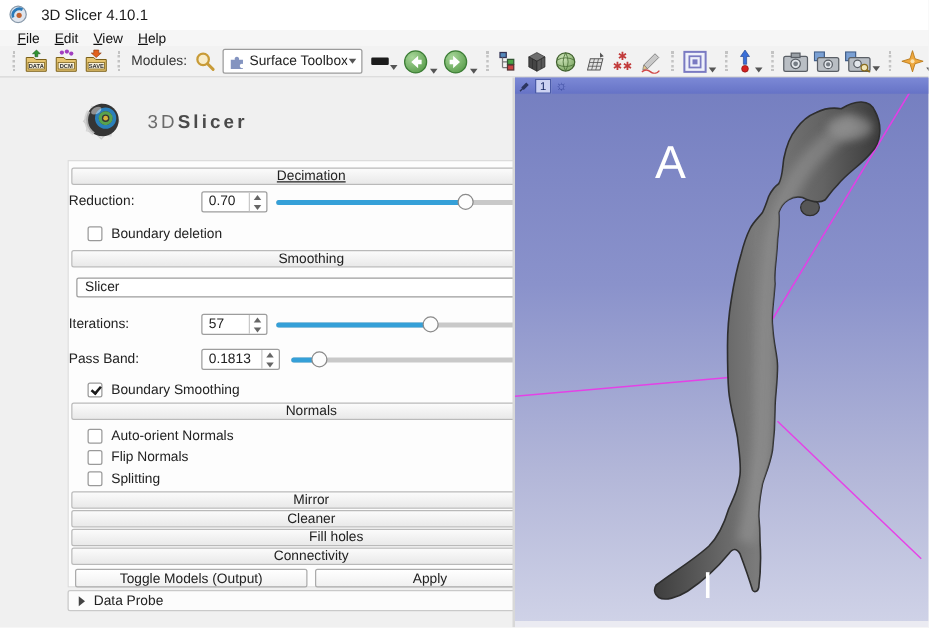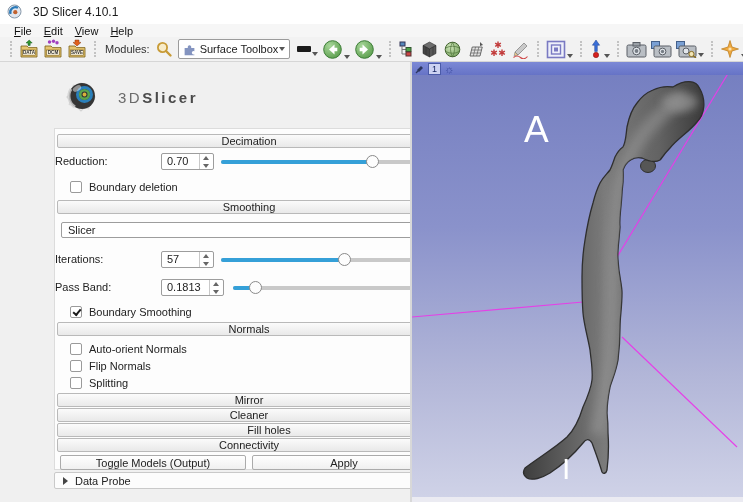--- a/index.html
+++ b/index.html
@@ -336,21 +336,21 @@
         <circle cx="26.5" cy="20.5" r="1.9" fill="#d8b13a"></circle>
         <ellipse cx="19" cy="14.5" rx="4.5" ry="2.6" fill="#ffffff" opacity=".45" transform="rotate(-30 19 14.5)"></ellipse>
       </svg>
       <div class="logo-text">
         <span>3D</span><span class="bold">Slicer</span>
       </div>
     </div>
 
     <div class="module-scroll">
 
-      <div class="sec-header" style="top:5px;">Decimation</div>
+      <div class="sec-header" style="top:5px;text-decoration:underline;">Decimation</div>
 
       <div style="position:absolute;top:24px;left:0;right:0;height:18px;">
         <span class="lbl">Reduction:</span>
         <div class="spin">
           <span class="val">0.70</span>
           <span class="arrows">
               <div class="up"></div>
               <div class="down"></div>
             </span>
         </div>

